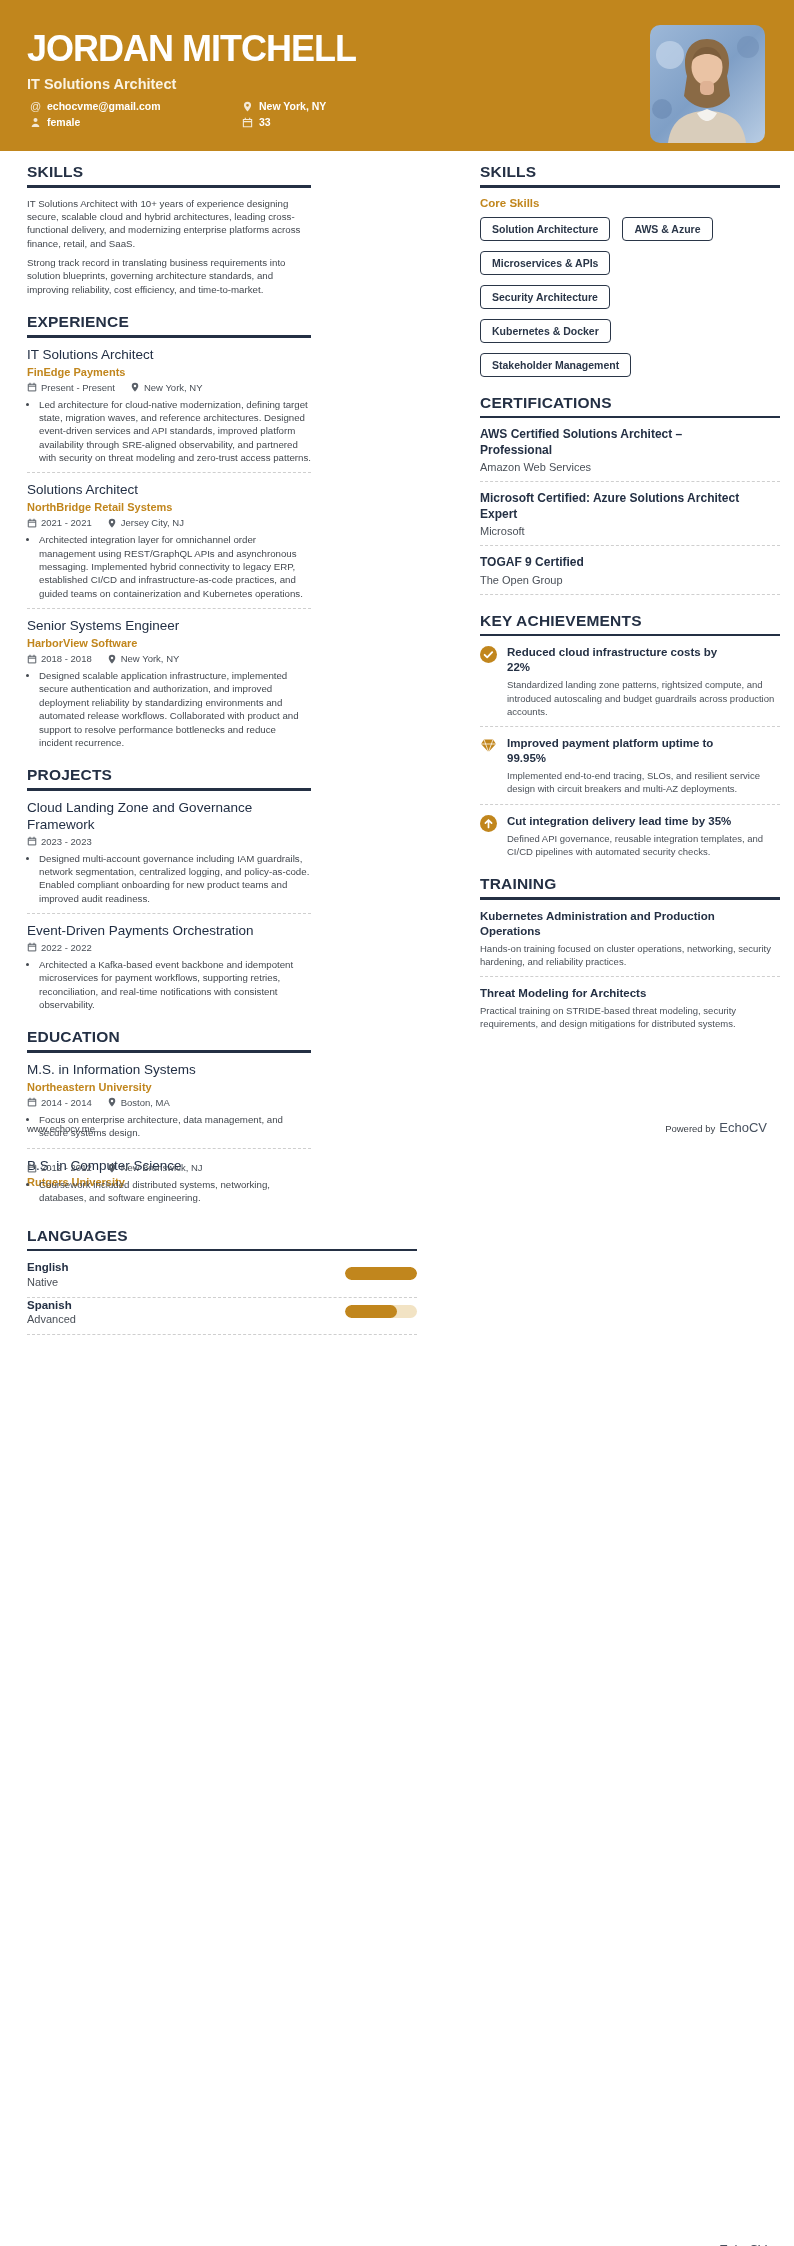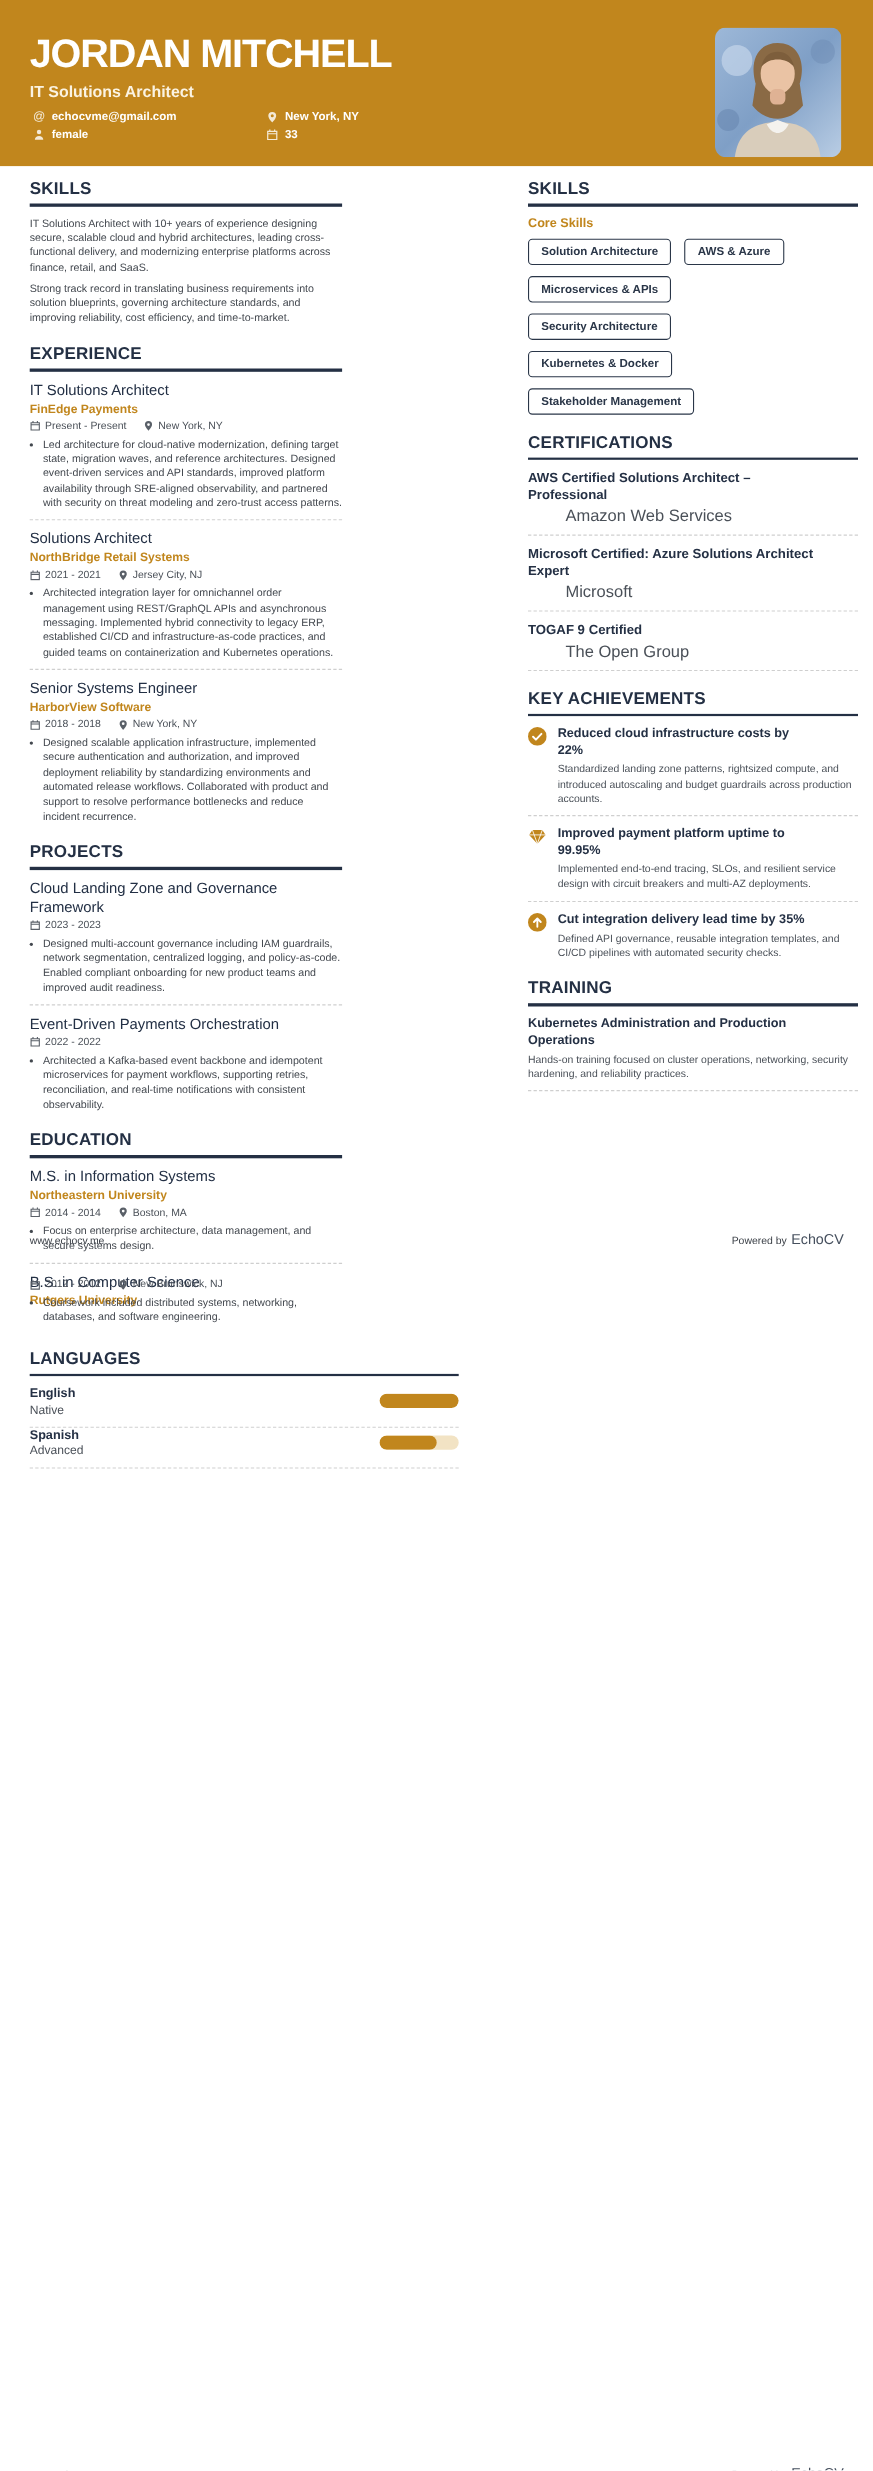--- a/index.html
+++ b/index.html
@@ -31,21 +31,21 @@
   .micon{width:10px;height:10px;color:#5A6068;flex:0 0 auto;}
   .bullets{margin:0;padding-left:12px;font-size:9.7px;color:#43484F;line-height:1.38;}
   .bullets li{margin:0;}
   .dashed{border-top:1px dashed #CFCFCF;margin:8px 0 9px;}
 
   
   .subhead{font-size:11.5px;font-weight:800;color:#C1861D;margin:0 0 8px;}
   .chip-row{display:flex;gap:12px;margin-bottom:10px;}
   .chip{border:1.5px solid #2A3648;border-radius:4px;padding:5px 11px;font-size:10.5px;font-weight:700;color:#2A3648;white-space:nowrap;}
   .cert-name{font-size:12px;font-weight:700;color:#243044;line-height:1.3;max-width:262px;}
-  .cert-issuer{font-size:15px;color:#4A5058;margin-top:3px;margin-left:34px;}
+  .cert-issuer{font-size:11px;color:#4A5058;margin-top:3px;}
   .ach{display:grid;grid-template-columns:27px 1fr;align-items:start;}
   .ach-icon{width:17px;height:17px;margin-top:1px;}
   .ach-title{font-size:11.5px;font-weight:700;color:#243044;line-height:1.3;max-width:232px;margin-bottom:3px;}
   .ach-text{font-size:9.5px;color:#4A5058;line-height:1.4;}
   .rtitle{font-size:11.5px;font-weight:700;color:#243044;line-height:1.3;max-width:272px;margin-bottom:3px;}
   .rtext{font-size:9.5px;color:#4A5058;line-height:1.4;}
 
   
   .page2{position:absolute;left:27px;top:1162px;width:390px;}
   .lang-grid{display:grid;grid-template-columns:1fr;column-gap:14px;}
@@ -360,20 +360,24 @@
     <section>
       <h2 class="sec-h">TRAINING</h2>
       <div class="sec-rule"></div>
 
       <div>
         <div class="rtitle">Kubernetes Administration and Production Operations</div>
         <div class="rtext">Hands-on training focused on cluster operations, networking, security hardening, and reliability practices.</div>
       </div>
       <div class="dashed"></div>
 
+      <div>
+        <div class="rtitle">Threat Modeling for Architects</div>
+        <div class="rtext">Practical training on STRIDE-based threat modeling, security requirements, and design mitigations for distributed systems.</div>
+      </div>
     </section>
   </div>
 
   <div class="footer f1">
     <a class="site" href="#">www.echocv.me</a>
     <span>
       <span class="powered">Powered by</span><a class="brand" href="#" style="text-decoration:none;">EchoCV</a>
     </span>
   </div>
 

